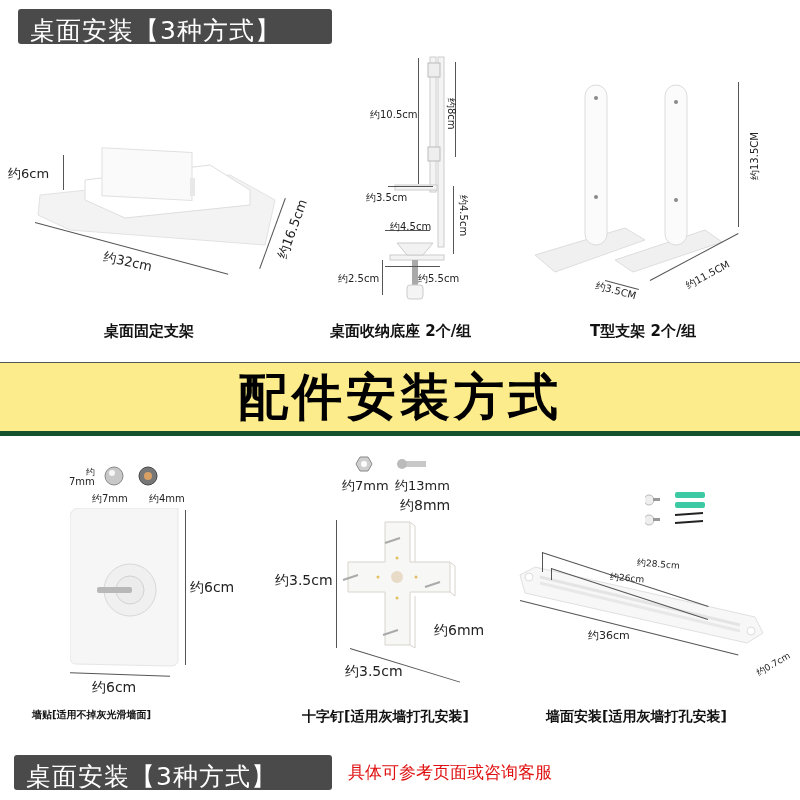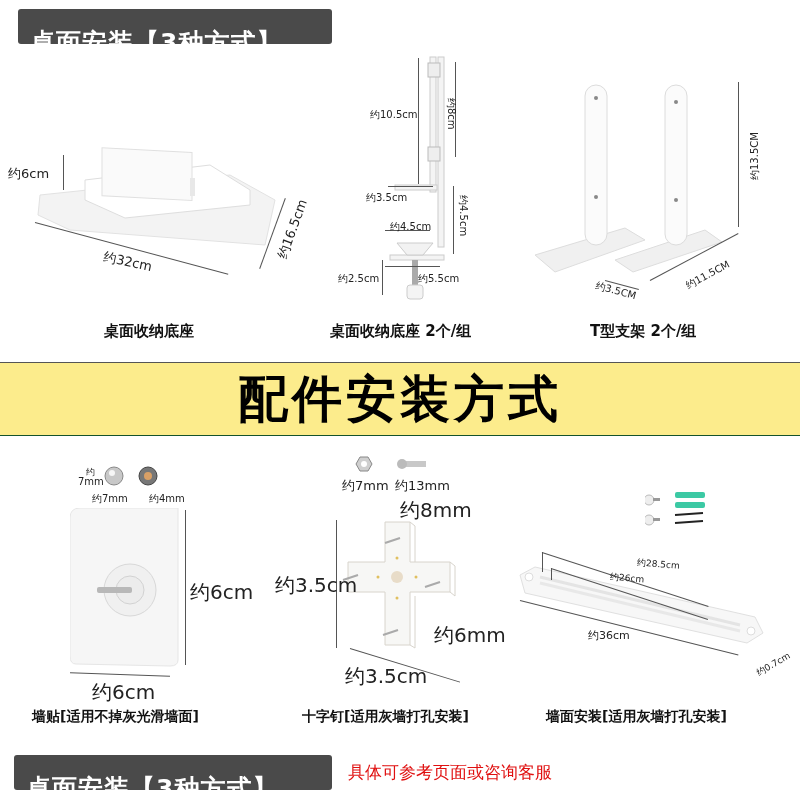--- a/index.html
+++ b/index.html
@@ -1,39 +1,38 @@
 <!DOCTYPE html>
 <html><head>
 <meta charset="utf-8">
 <style>
   * { box-sizing: border-box; margin: 0; padding: 0; }
   html, body { width: 800px; height: 800px; background: #ffffff; overflow: hidden; }
   body { position: relative; font-family: "DejaVu Sans", "Liberation Sans", sans-serif; color: #111; }
 
   .tag-banner {
     position: absolute; background: #4a4a4a; color: #ffffff; border-radius: 3px;
-    font-size: 25px; line-height: 35px; height: 35px; padding: 16px 12px; letter-spacing: 1px;
+    font-size: 25px; line-height: 35px; height: 35px; padding: 4px 12px; letter-spacing: 1px;
     white-space: nowrap;
-    font-weight: bold;
   }
   #top-banner { left: 18px; top: 9px; width: 314px; }
   #bottom-banner { left: 14px; top: 755px; width: 318px; }
   .bottom-note { position: absolute; left: 348px; top: 760px; color: #e01010; font-size: 17px; line-height: 24px; white-space: nowrap; }
 
   .yellow-band {
     position: absolute; left: 0; top: 362px; width: 800px; height: 74px;
-    background: #fcec8c; border-top: 1px solid #555; border-bottom: 1px solid #14532d;
+    background: #fcec8c; border-top: 1px solid #555; border-bottom: 5px solid #14532d;
     display: flex; align-items: center; justify-content: center;
   }
   .yellow-band span { font-size: 50px; font-weight: bold; color: #000; letter-spacing: 4px; }
 
   .caption { position: absolute; font-size: 15px; font-weight: bold; white-space: nowrap; text-align: center; }
   .dim { position: absolute; font-size: 10px; color: #222; white-space: nowrap; }
   .dim.md { font-size: 13px; }
-  .dim.lg { font-size: 20px; }
+  .dim.lg { font-size: 14px; }
   .line { position: absolute; background: #555; }
 
   .shape { position: absolute; }
 </style>
 </head>
 <body>
 
 <div id="top-banner" class="tag-banner">桌面安装【3种方式】</div>
 
 <div>
@@ -42,21 +41,21 @@
     <polygon points="55,50 180,35 220,60 220,75 95,88 55,70" fill="#ffffff" stroke="#dedede"></polygon>
     <rect x="72" y="14" width="90" height="48" fill="#fafafa" stroke="#e0e0e0" transform="skewY(3)"></rect>
     <rect x="160" y="48" width="5" height="18" fill="#e8e8e8"></rect>
   </svg>
   <div class="line" style="left:63px;top:155px;width:1px;height:35px;"></div>
   <div class="dim md" style="left:8px;top:165px">约6cm</div>
   <div class="line" style="left:35px;top:222px;width:200px;height:1px;transform:rotate(15deg);transform-origin:left;"></div>
   <div class="dim md" style="left:103px;top:253px;transform:rotate(12deg)">约32cm</div>
   <div class="line" style="left:272px;top:196px;width:1px;height:75px;transform:rotate(20deg);"></div>
   <div class="dim md" style="left:262px;top:220px;transform:rotate(-70deg)">约16.5cm</div>
-  <div class="caption" style="left:104px;top:322px">桌面收纳底座</div>
+  <div class="caption" style="left:104px;top:322px">桌面固定支架</div>
 </div>
 
 <div>
   <svg class="shape" style="left:380px;top:55px" width="80" height="250">
     <rect x="50" y="2" width="6" height="135" fill="#f4f4f4" stroke="#ccc"></rect>
     <rect x="58" y="2" width="6" height="190" fill="#f4f4f4" stroke="#ccc"></rect>
     <rect x="48" y="8" width="12" height="14" fill="#eee" stroke="#bbb"></rect>
     <rect x="48" y="92" width="12" height="14" fill="#eee" stroke="#bbb"></rect>
     <rect x="15" y="130" width="42" height="5" fill="#f4f4f4" stroke="#ccc"></rect>
     <rect x="10" y="200" width="54" height="5" fill="#f4f4f4" stroke="#ccc"></rect>
@@ -100,40 +99,40 @@
   <div class="dim" style="left:595px;top:284px;transform:rotate(15deg)">约3.5CM</div>
   <div class="caption" style="left:590px;top:322px">T型支架 2个/组</div>
 </div>
 
 <div class="yellow-band">
   <span>配件安装方式</span>
 </div>
 
 <div>
   <div class="dim" style="left:86px;top:466px;font-size:9px">约</div>
-  <div class="dim" style="left:78px;top:476px">7mm</div>
+  <div class="dim" style="left:69px;top:476px">7mm</div>
   <svg class="shape" style="left:100px;top:462px" width="70" height="28">
     <circle cx="14" cy="14" r="9" fill="#c8c8c8" stroke="#888"></circle>
     <circle cx="12" cy="11" r="3" fill="#f6f6f6"></circle>
     <circle cx="48" cy="14" r="9" fill="#777" stroke="#444"></circle>
     <circle cx="48" cy="14" r="4" fill="#d9a066"></circle>
   </svg>
   <div class="dim" style="left:92px;top:492px">约7mm</div>
   <div class="dim" style="left:149px;top:492px">约4mm</div>
   <svg class="shape" style="left:70px;top:508px" width="112" height="160">
     <path d="M10,0 L108,0 L108,152 Q108,158 100,158 L6,156 Q0,156 0,148 L0,10 Q0,0 10,0 Z" fill="#f6f6f6" stroke="#e6e6e6"></path>
     <circle cx="60" cy="82" r="26" fill="#f0f0f0" stroke="#d8d8d8"></circle>
     <circle cx="60" cy="82" r="14" fill="#ececec" stroke="#d2d2d2"></circle>
     <rect x="27" y="79" width="35" height="6" rx="2" fill="#b8b8b8"></rect>
   </svg>
   <div class="line" style="left:185px;top:510px;width:1px;height:155px;"></div>
   <div class="dim lg" style="left:190px;top:579px">约6cm</div>
   <div class="line" style="left:70px;top:674px;width:100px;height:1px;transform:rotate(2deg);"></div>
   <div class="dim lg" style="left:92px;top:679px">约6cm</div>
-  <div class="caption" style="left:32px;top:708px;font-size:14px">墙贴[适用不掉灰光滑墙面]</div>
+  <div class="caption" style="left:32px;top:708px;font-size:10px">墙贴[适用不掉灰光滑墙面]</div>
 </div>
 
 <div>
   <svg class="shape" style="left:350px;top:455px" width="90" height="18">
     <polygon points="10,2 18,2 22,9 18,16 10,16 6,9" fill="#cfcfcf" stroke="#888"></polygon>
     <circle cx="14" cy="9" r="3" fill="#fff"></circle>
     <rect x="52" y="6" width="24" height="6" fill="#c8c8c8"></rect>
     <circle cx="52" cy="9" r="5" fill="#bbb"></circle>
   </svg>
   <div class="dim md" style="left:342px;top:477px">约7mm</div>

